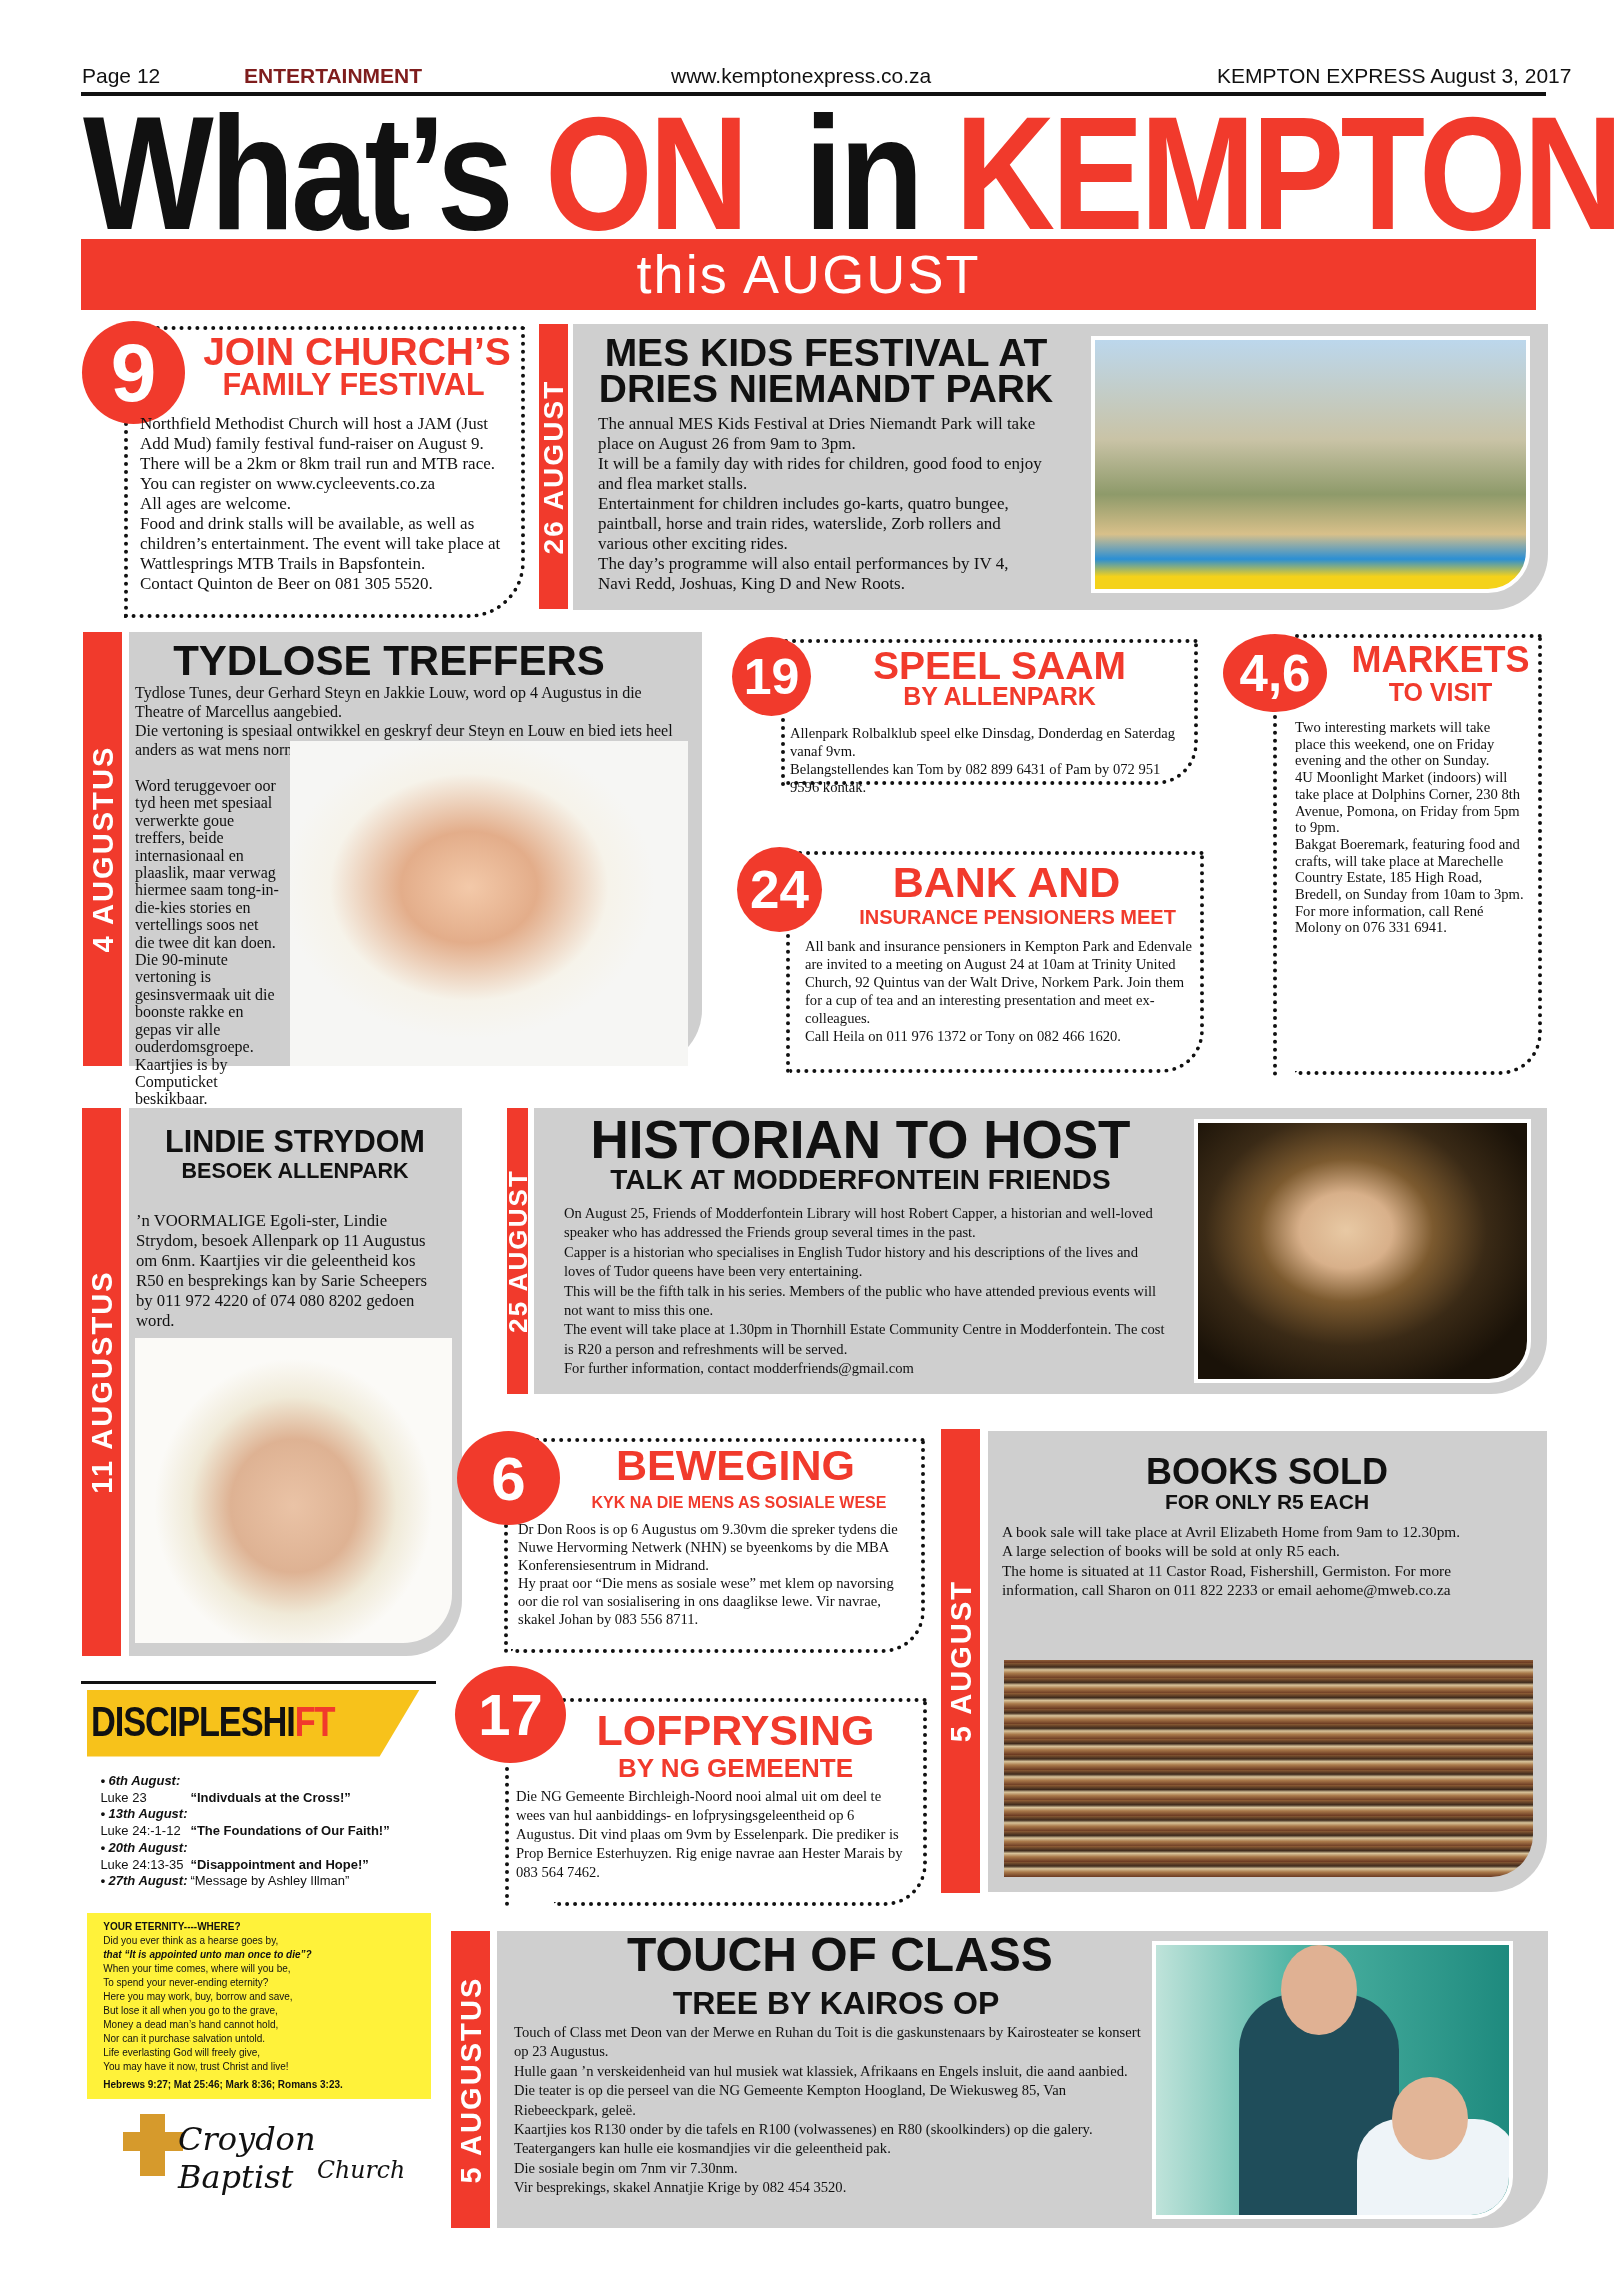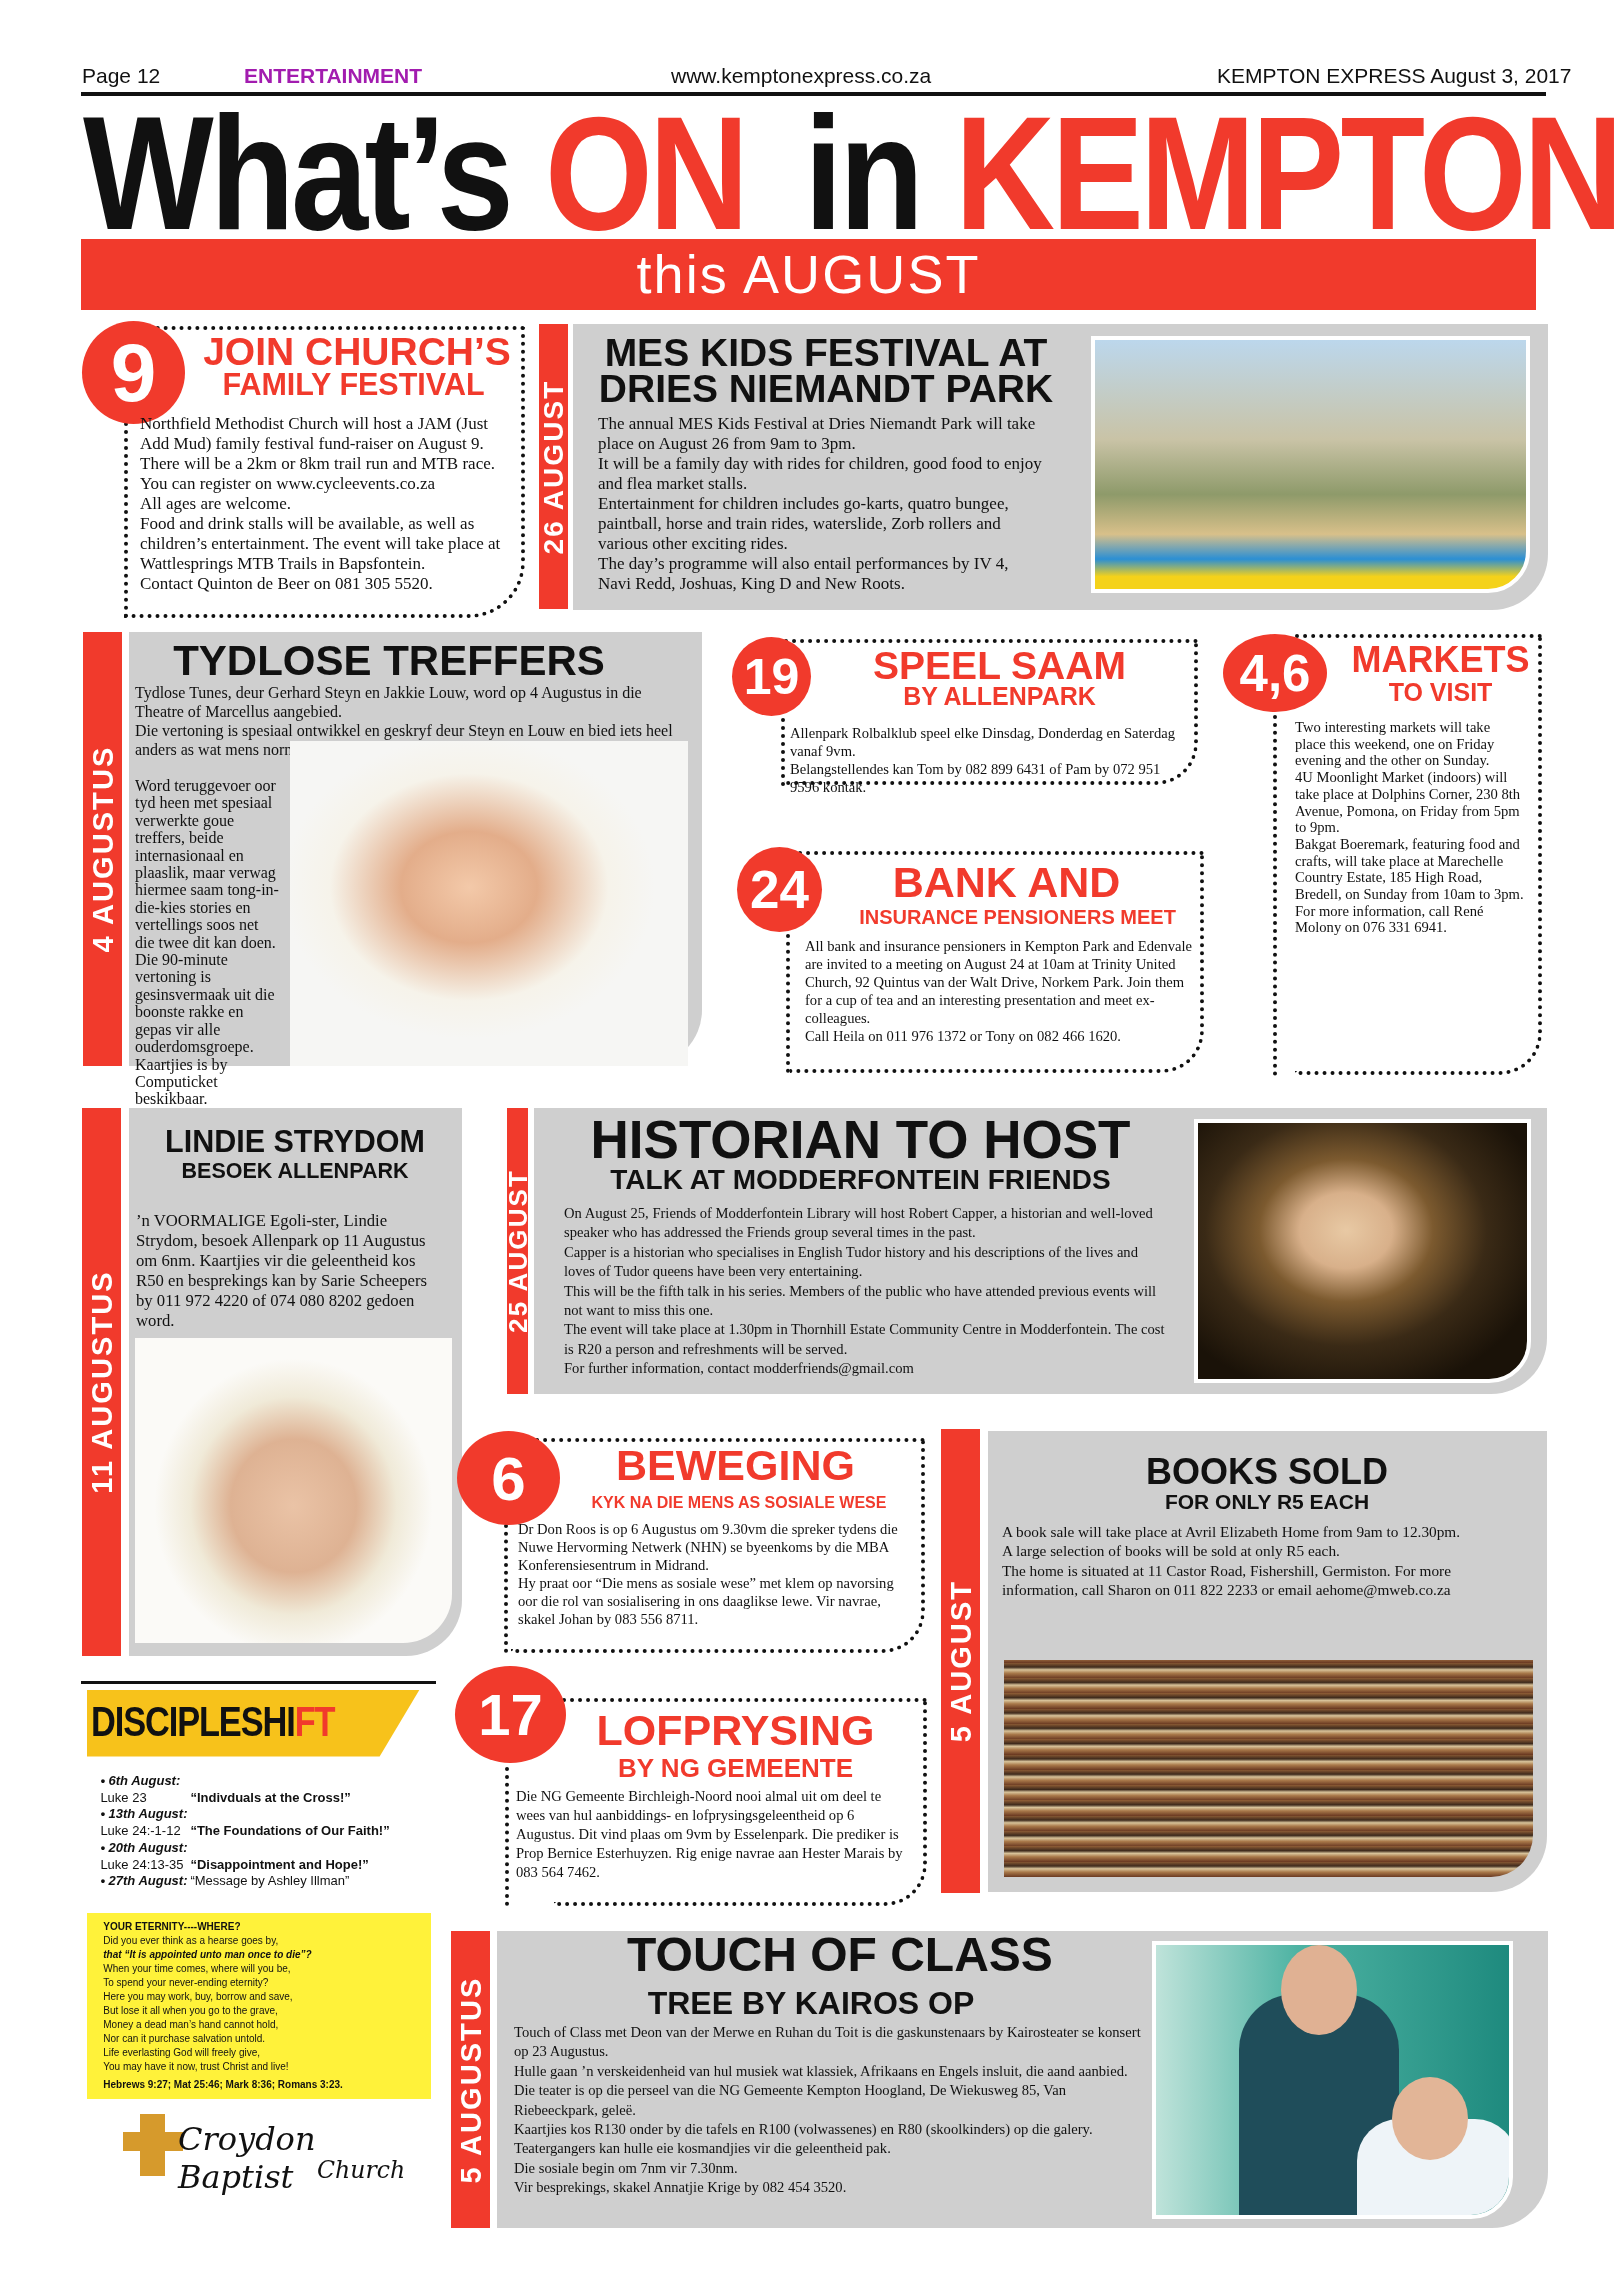--- a/index.html
+++ b/index.html
@@ -42,21 +42,21 @@
 
   .panel { background: #cfcfcf; border-radius: 0 0 56px 0; }
 
   
   .photo { border: 4.2px solid #fff; overflow: hidden; }
 </style>
 </head>
 <body>
 
 <div class="abs hdr" style="left:82px;">Page 12</div>
-<div class="abs hdr" style="left:244px; color:#a21caf; font-weight:bold;">ENTERTAINMENT</div>
+<div class="abs hdr" style="left:244px; color:#7f1d1d; font-weight:bold;">ENTERTAINMENT</div>
 <div class="abs hdr" style="left:671px;">www.kemptonexpress.co.za</div>
 <div class="abs hdr" style="left:1217px;">KEMPTON EXPRESS  August 3, 2017</div>
 <div class="abs hdr-rule"></div>
 
 <div class="abs masthead">
   <span class="blk">What’s</span>
   <span class="rd">ON</span>
   <span class="blk" style="margin-left:28px;">in</span>
   <span class="rd">KEMPTON</span>
 </div>
@@ -241,21 +241,21 @@
   <div class="abs" style="left:42px; top:448px; width:60px; height:19.4px; background:#d69a2c;"></div>
   <div class="abs" style="left:97px; top:436px; font-family:'DejaVu Serif',serif; font-style:italic; font-size:32px; color:#111;">Croydon Baptist</div>
   <div class="abs" style="left:236px; top:472px; font-family:'DejaVu Serif',serif; font-style:italic; font-size:23.6px; color:#111;">Church</div>
 </div>
 
 <div class="abs vbar" style="left:451px; top:1931px; width:39px; height:297px; font-size:29px;">
     <span>5 AUGUSTUS</span>
   </div>
 <div class="abs panel" style="left:497px; top:1931px; width:1051px; height:297px;"></div>
 <div class="abs head-blk" style="left:507px; top:1931px; width:666px; font-size:48px;">TOUCH OF CLASS</div>
-<div class="abs head-blk" style="left:478px; top:1987px; width:666px; font-size:32px;">TREE BY KAIROS OP</div>
+<div class="abs head-blk" style="left:503px; top:1987px; width:666px; font-size:32px;">TREE BY KAIROS OP</div>
 <div class="abs body" style="left:514px; top:2023px; width:639px; font-size:14.6px; line-height:19.4px;">
   <p>Touch of Class met Deon van der Merwe en Ruhan du Toit is die gaskunstenaars by Kairosteater se konsert op 23 Augustus.</p>
   <p>Hulle gaan ’n verskeidenheid van hul musiek wat klassiek, Afrikaans en Engels insluit, die aand aanbied.</p>
   <p>Die teater is op die perseel van die NG Gemeente Kempton Hoogland, De Wiekusweg 85, Van Riebeeckpark, geleë.</p>
   <p>Kaartjies kos R130 onder by die tafels en R100 (volwassenes) en R80 (skoolkinders) op die galery. Teatergangers kan hulle eie kosmandjies vir die geleentheid pak.</p>
   <p>Die sosiale begin om 7nm vir 7.30nm.</p>
   <p>Vir besprekings, skakel Annatjie Krige by 082 454 3520.</p>
 </div>
 <div class="abs photo" style="left:1152px; top:1941px; width:361px; height:278px; border-radius:0 0 42px 0; background:linear-gradient(90deg,#bfe3da 0%,#4eb3a3 40%,#1e8a7e 100%);" title="Two men, Deon van der Merwe and Ruhan du Toit">
   <div class="abs" style="left:83px; top:49px; width:160px; height:236px; background:#1f4d5a; border-radius:56px 56px 0 0;"></div>

